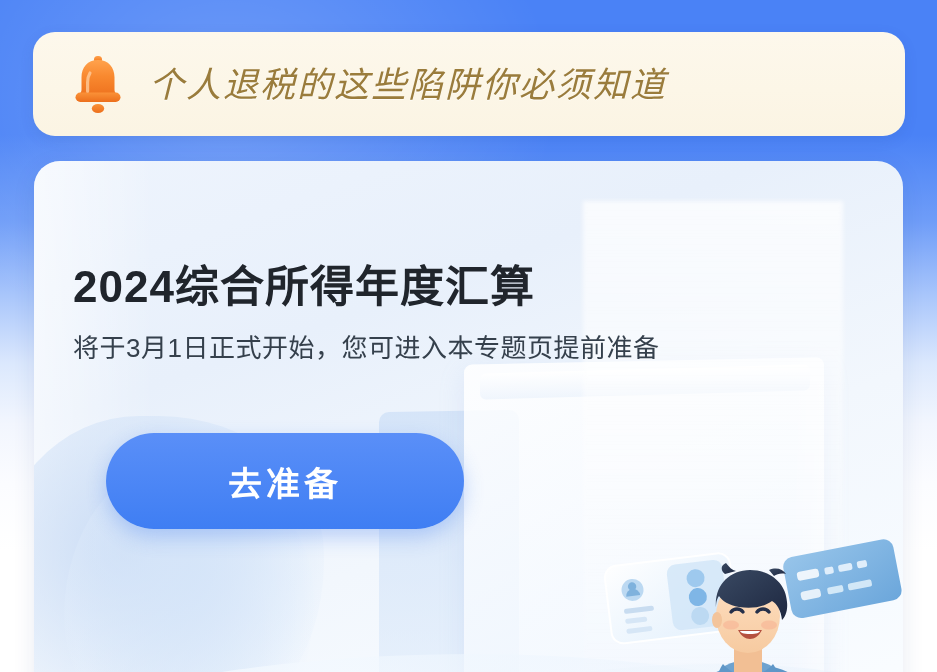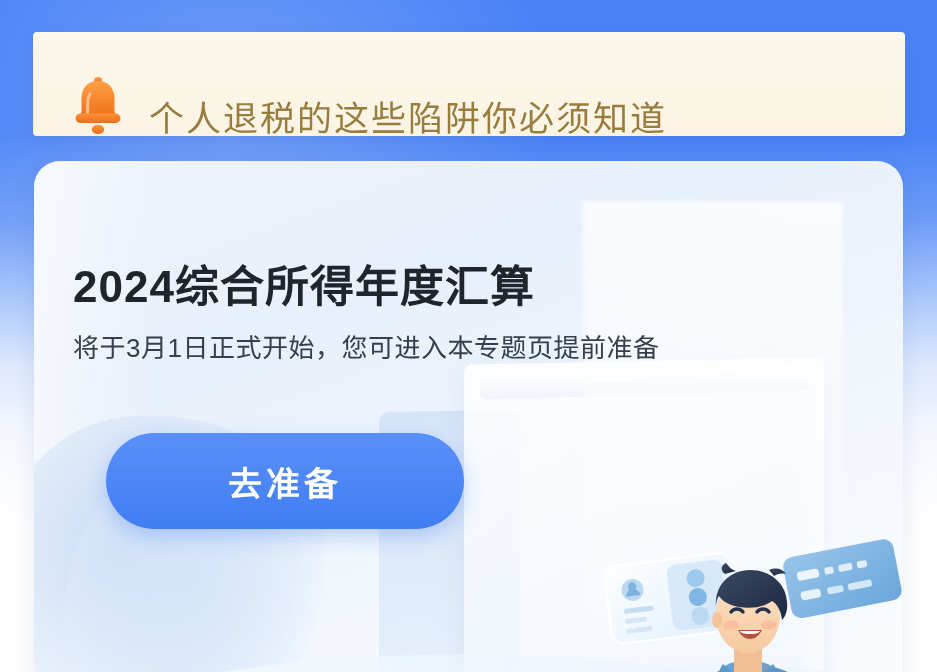--- a/index.html
+++ b/index.html
@@ -43,28 +43,29 @@
     pointer-events: none;
   }
 
   
   .notice-banner {
     position: absolute;
     left: 33px;
     top: 32px;
     width: 872px;
     height: 104px;
-    border-radius: 4px;
+    border-radius: 22px;
     background: linear-gradient(180deg, #fdf8ec 0%, #fcf6e7 55%, #fbf4e3 100%);
     box-shadow: 0 4px 14px rgba(40, 70, 140, .10);
     display: flex;
-    align-items: flex-end;
+    align-items: center;
     box-sizing: border-box;
     padding: 0 30px;
     overflow: hidden;
+    font-style: italic;
   }
   .bell-wrap {
     width: 58px;
     height: 62px;
     flex: 0 0 58px;
     position: relative;
     margin-right: 22px;
     margin-left: 6px;
   }
   .bell-wrap svg { display: block; }

